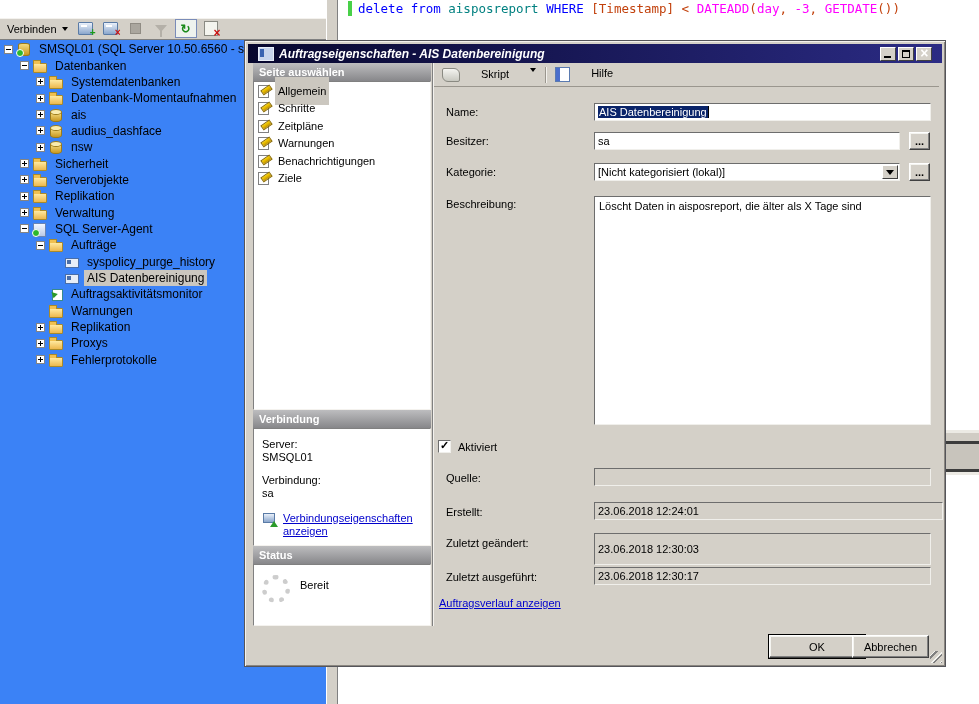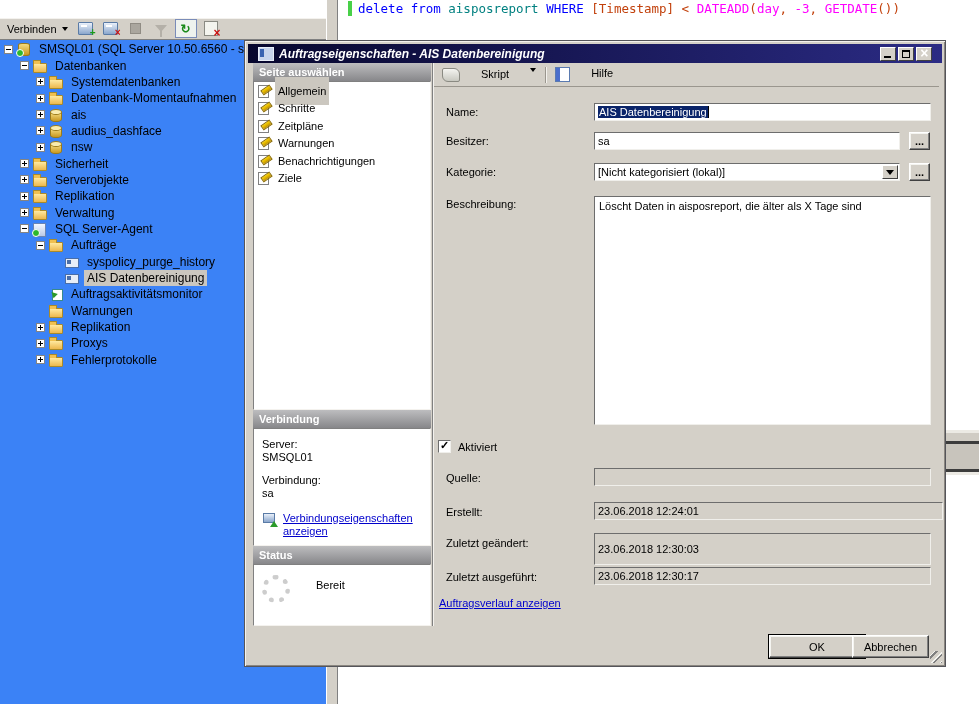--- a/index.html
+++ b/index.html
@@ -77,21 +77,21 @@
   .page-item.selected .pg-label{background:#cbc7bf;}
   .conn-content{padding:9px 8px;line-height:13px;}
   .conn-gap{height:10px;}
   .conn-linkrow{display:flex;gap:5px;margin-top:12px;align-items:flex-start;}
   .i-connprops{width:16px;height:14px;position:relative;flex:none;}
   .i-connprops::before{content:"";position:absolute;left:1px;top:1px;width:10px;height:8px;background:linear-gradient(#e9f0fa,#8aa6cc);border:1px solid #5a7ba6;}
   .i-connprops::after{content:"";position:absolute;right:0;bottom:-1px;width:0;height:0;border:4px solid transparent;border-bottom:6px solid #2a9a2a;}
   .link{color:#0000cc;text-decoration:underline;cursor:pointer;}
   .status-content{display:flex;align-items:flex-start;gap:10px;padding:10px 8px;}
   .spinner{width:28px;height:28px;border-radius:50%;border:5px dotted #cdcdcd;box-sizing:border-box;flex:none;}
-  .status-text{margin-top:4px;margin-left:16px;}
+  .status-text{margin-top:4px;}
   
   .vgroove{position:absolute;left:187px;top:22px;width:1px;height:563px;background:#808080;box-shadow:1px 0 0 #f4f2ee;}
   .rcol{position:absolute;left:188px;top:22px;width:506px;height:564px;}
   .dtoolbar{position:absolute;left:1px;top:0;right:0;height:24px;border-bottom:1px solid #9a968e;display:flex;align-items:center;gap:2px;padding:0 5px;box-sizing:border-box;}
   .dtb-btn{display:flex;align-items:flex-start;gap:21px;padding:2px 3px;}
   .i-scroll{width:16px;height:12px;background:linear-gradient(#f4f4f0,#c8c8c0);border:1px solid #8a8a82;border-radius:2px 6px 2px 6px;flex:none;}
   .tsep{width:1px;height:16px;background:#9a968e;box-shadow:1px 0 0 #f4f2ee;margin:0 4px;}
   .i-help{width:13px;height:13px;background:#fff;border:1px solid #5a7ab0;position:relative;flex:none;}
   .i-help::before{content:"";position:absolute;left:0;top:0;width:4px;height:13px;background:#4a6ecc;}
   .flabel{position:absolute;white-space:nowrap;}

